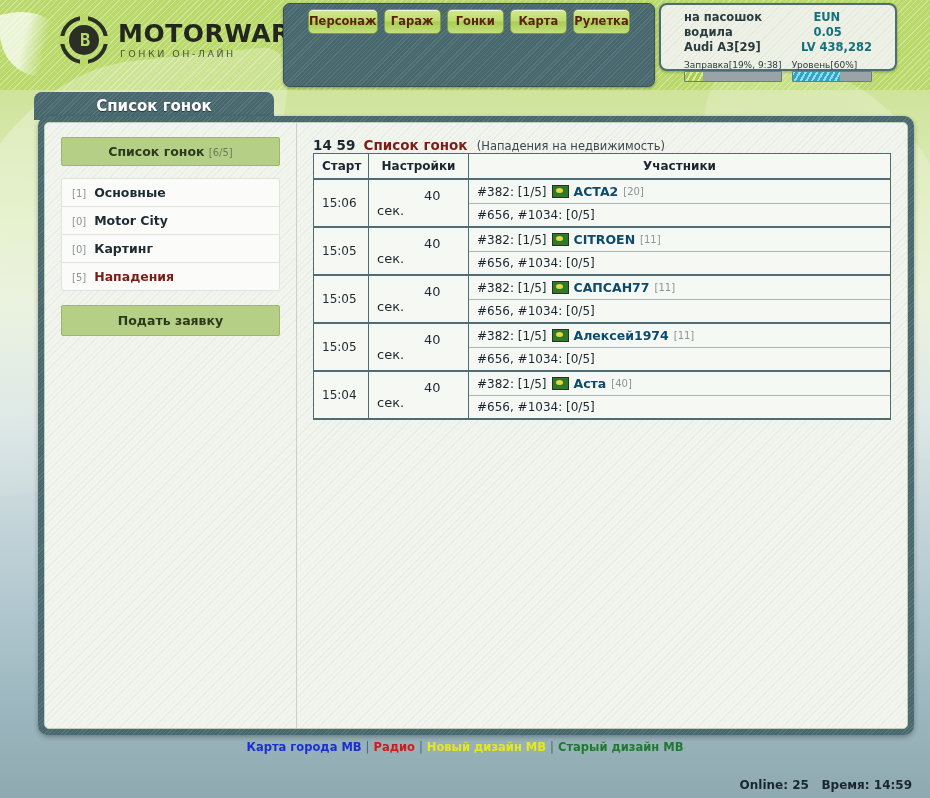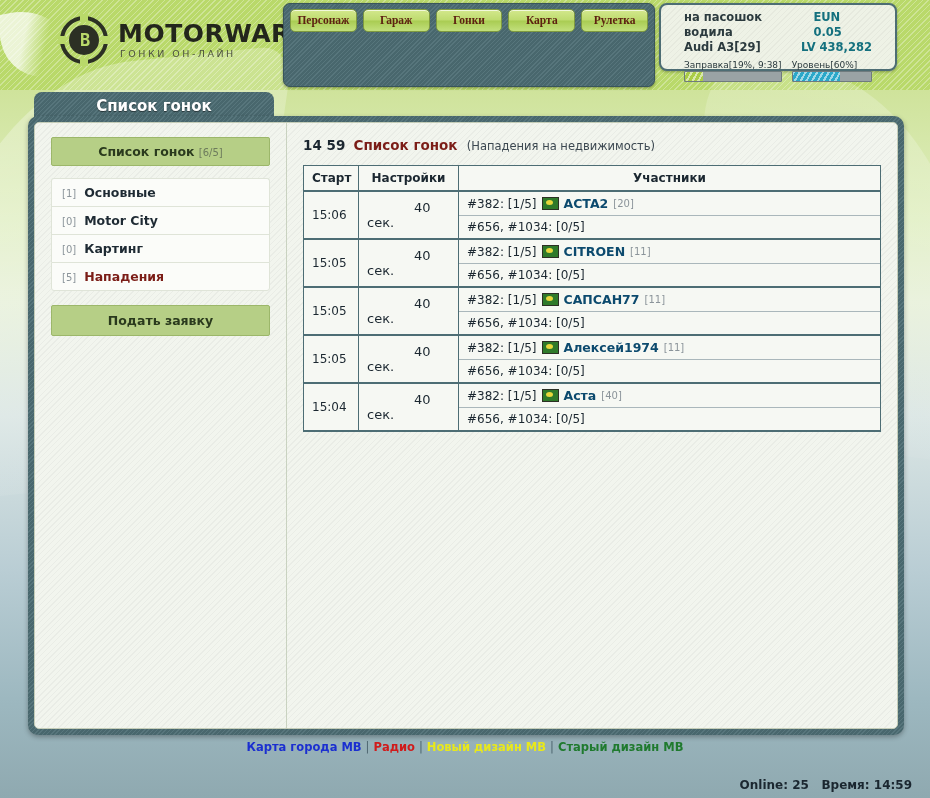--- a/index.html
+++ b/index.html
@@ -151,23 +151,22 @@
   }
   .nav-top-label {
     color: #ffffff;
     font-size: 12.5px;
     font-weight: bold;
     text-shadow: 0 1px 1px rgba(0,0,0,0.5);
   }
   #nav-bottom-row {
     display: flex;
     gap: 6px;
-    padding: 5px 6px;
+    padding: 5px 24px;
     box-sizing: border-box;
-    font-family: Liberation Serif, serif;
   }
   .nav-btn {
     flex: 1;
     text-align: center;
     font-size: 11.5px;
     font-weight: bold;
     color: #5d2111;
     padding: 4px 0 5px 0;
     border-radius: 5px;
     background: linear-gradient(180deg, #d3e88c 0%, #bedb6f 48%, #a9cc52 52%, #c2df7c 100%);
@@ -247,21 +246,21 @@
     border-radius: 8px 8px 0 0;
     color: #ffffff;
     font-size: 15px;
     font-weight: bold;
     text-align: center;
     line-height: 28px;
     text-shadow: 0 1px 1px rgba(0,0,0,0.5);
   }
   #window-body {
     position: absolute;
-    left: 2px; top: 24px;
+    left: 12px; top: 24px;
     width: 876px; height: 619px;
     background-color: #4d6d74;
     background-image: repeating-linear-gradient(135deg,
        rgba(255,255,255,0.06) 0 1px, rgba(0,0,0,0.06) 1px 3px);
     border-radius: 10px;
     box-sizing: border-box;
     padding: 6px;
     box-shadow: 0 2px 5px rgba(0,0,0,0.3);
   }
   #window-inner {
@@ -340,21 +339,21 @@
   
   #content {
     flex: 1;
     box-sizing: border-box;
     padding: 14px 16px;
     min-width: 0;
   }
   #content-head {
     font-size: 13.5px;
     color: #1e2a33;
-    margin-bottom: 12px;
+    margin-bottom: 0;
     white-space: nowrap;
   }
   #content-head .clock {
     font-weight: bold;
     color: #1b2730;
   }
   #content-head .title {
     font-weight: bold;
     color: #7b1d17;
     margin-left: 4px;

